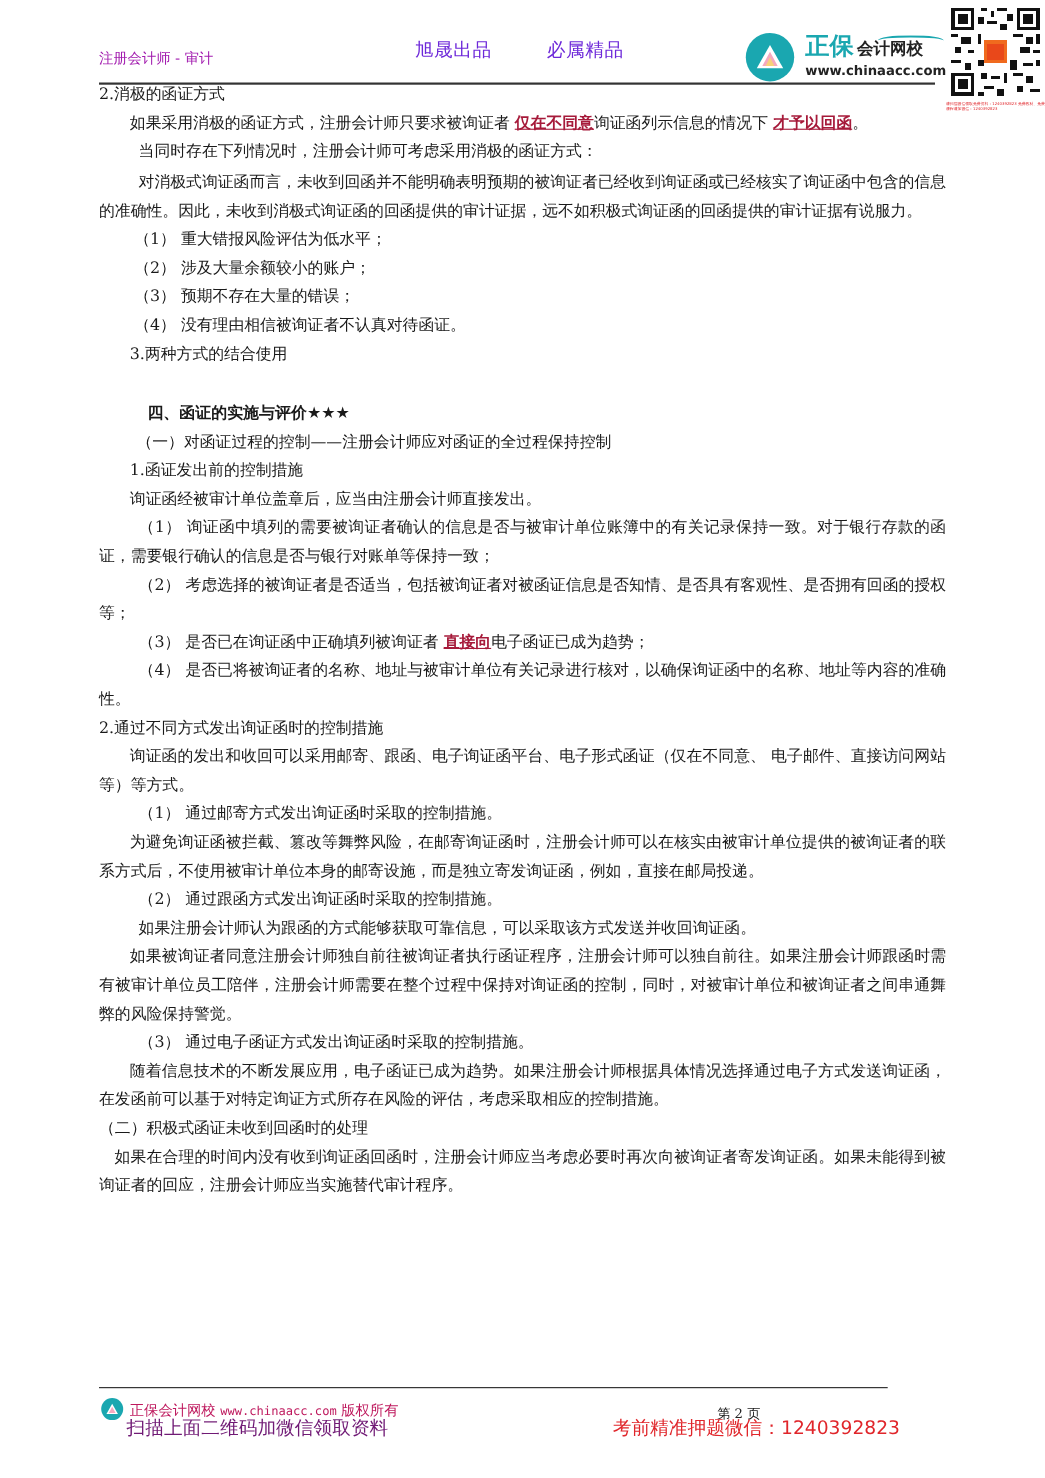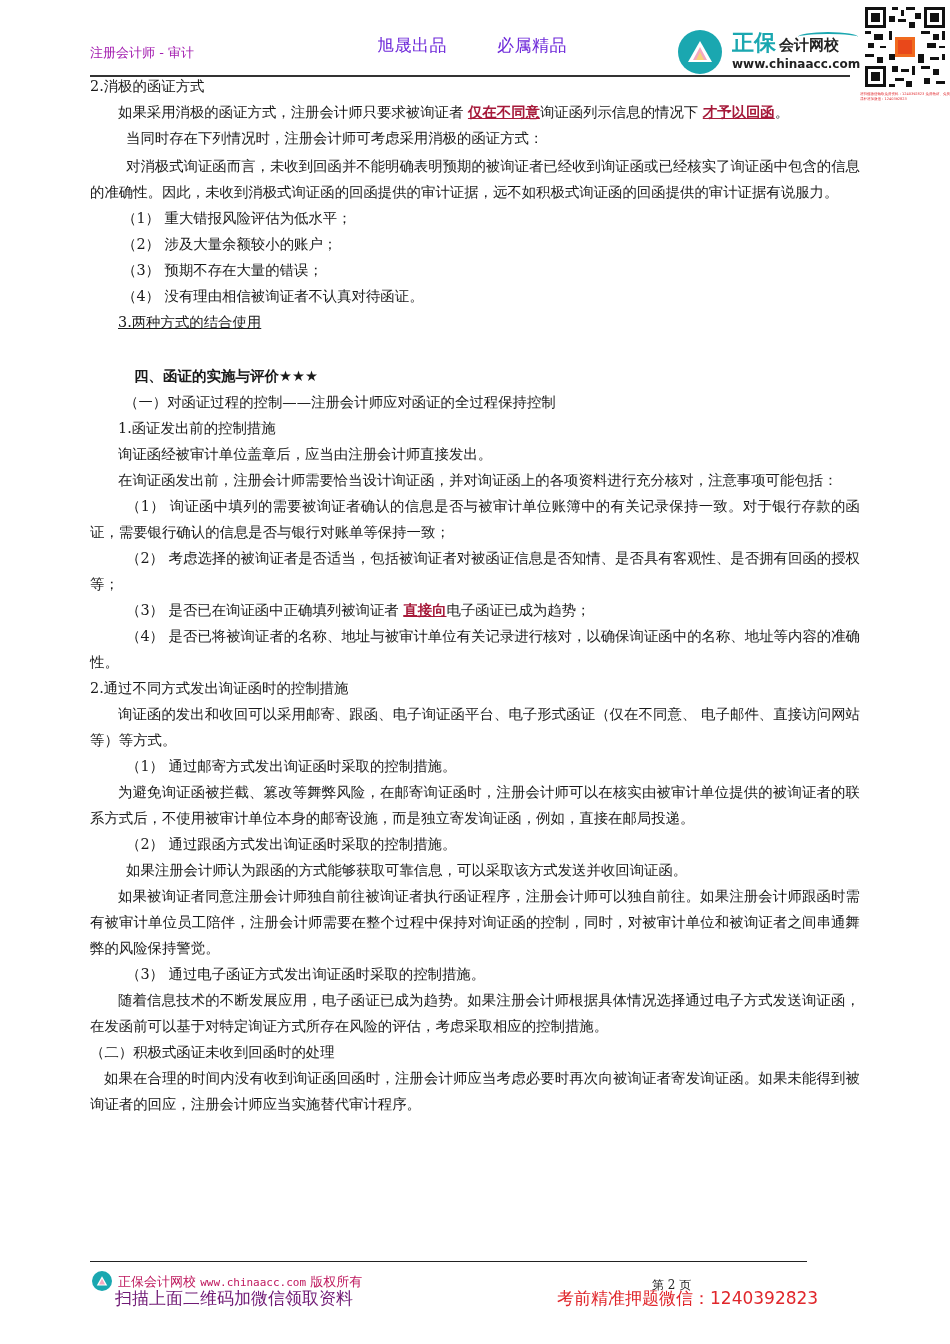--- a/index.html
+++ b/index.html
@@ -266,27 +266,26 @@
 
 <div class="content">
   <p>2.消极的函证方式</p>
   <p class="ind2"><span>如果采用消极的函证方式，注册会计师只要求被询证者 </span><span class="hl">仅在不同意</span><span>询证函列示信息的情况下 </span><span class="hl">才予以回函</span><span>。</span></p>
   <p class="ind3">当同时存在下列情况时，注册会计师可考虑采用消极的函证方式：</p>
   <p class="ind3" style="margin-top:2px;">对消极式询证函而言，未收到回函并不能明确表明预期的被询证者已经收到询证函或已经核实了询证函中包含的信息的准确性。因此，未收到消极式询证函的回函提供的审计证据，远不如积极式询证函的回函提供的审计证据有说服力。</p>
   <p class="ind4" style="text-indent:32px;">（1） 重大错报风险评估为低水平；</p>
   <p class="ind4" style="text-indent:32px;">（2） 涉及大量余额较小的账户；</p>
   <p class="ind4" style="text-indent:32px;">（3） 预期不存在大量的错误；</p>
   <p class="ind4" style="text-indent:32px;">（4） 没有理由相信被询证者不认真对待函证。</p>
-  <p style="text-indent:28px;text-decoration:underline;">3.两种方式的结合使用</p>
+  <p style="text-indent:28px;">3.两种方式的结合使用</p>
 
   <p class="sec-title">四、函证的实施与评价★★★</p>
   <p style="text-indent:34px;">（一）对函证过程的控制——注册会计师应对函证的全过程保持控制</p>
   <p style="text-indent:28px;">1.函证发出前的控制措施</p>
   <p style="text-indent:28px;">询证函经被审计单位盖章后，应当由注册会计师直接发出。</p>
-  <p style="text-indent:28px;">在询证函发出前，注册会计师需要恰当设计询证函，并对询证函上的各项资料进行充分核对，注意事项可能包括：</p>
   <p class="ind3">（1） 询证函中填列的需要被询证者确认的信息是否与被审计单位账簿中的有关记录保持一致。对于银行存款的函证，需要银行确认的信息是否与银行对账单等保持一致；</p>
   <p class="ind3">（2） 考虑选择的被询证者是否适当，包括被询证者对被函证信息是否知情、是否具有客观性、是否拥有回函的授权等；</p>
   <p class="ind3"><span>（3） 是否已在询证函中正确填列被询证者 </span><span class="hl">直接向</span><span>电子函证已成为趋势；</span></p>
   <p class="ind3">（4） 是否已将被询证者的名称、地址与被审计单位有关记录进行核对，以确保询证函中的名称、地址等内容的准确性。</p>
 
   <p>2.通过不同方式发出询证函时的控制措施</p>
   <p class="ind2">询证函的发出和收回可以采用邮寄、跟函、电子询证函平台、电子形式函证（仅在不同意、 电子邮件、直接访问网站等）等方式。</p>
   <p class="ind3">（1） 通过邮寄方式发出询证函时采取的控制措施。</p>
   <p class="ind2">为避免询证函被拦截、篡改等舞弊风险，在邮寄询证函时，注册会计师可以在核实由被审计单位提供的被询证者的联系方式后，不使用被审计单位本身的邮寄设施，而是独立寄发询证函，例如，直接在邮局投递。</p>
   <p class="ind3">（2） 通过跟函方式发出询证函时采取的控制措施。</p>

